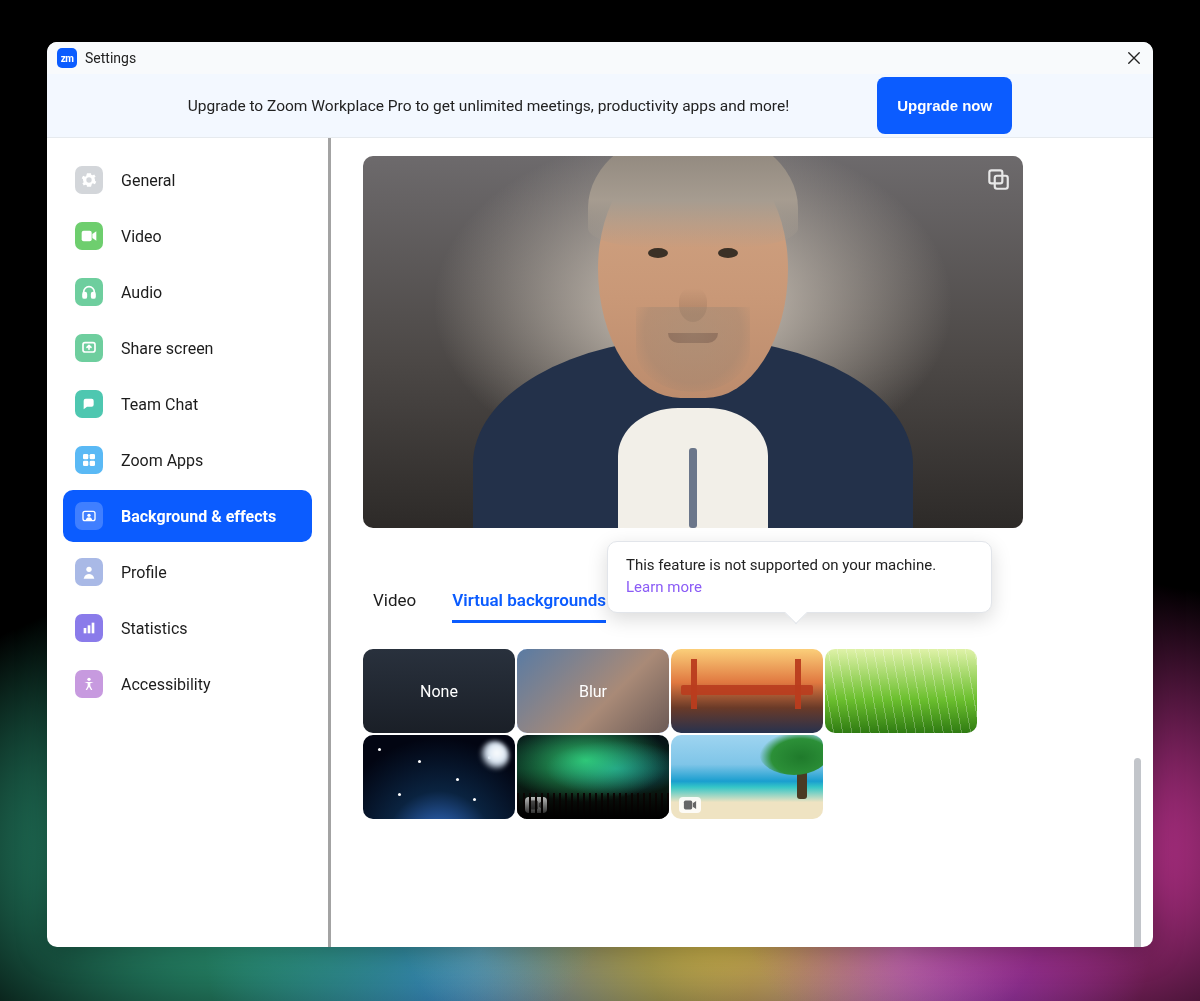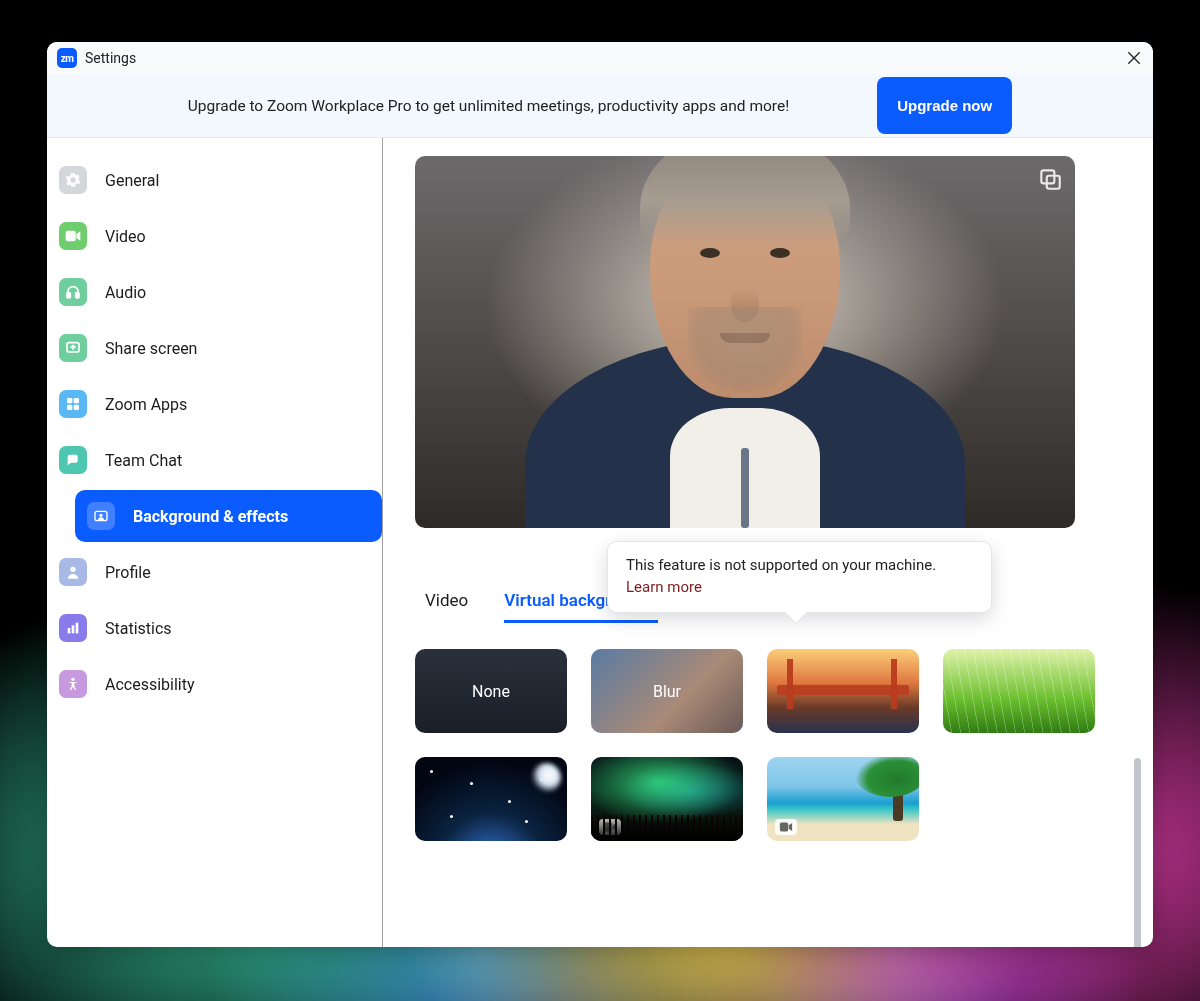--- a/index.html
+++ b/index.html
@@ -56,31 +56,31 @@
     background: #0b5cff; color: #fff;
     border: none; border-radius: 8px;
     padding: 20px 20px; font-size: 15px; font-weight: 700;
     cursor: pointer;
   }
 
   .body {
     flex: 1; display: flex; min-height: 0;
   }
   .sidebar {
-    width: 336px; border-right: 1px solid #a3a3a3;
-    padding: 16px 0;
+    width: 284px; border-right: 3px solid #a3a3a3;
+    padding: 16px 16px;
   }
   .side-item {
     display: flex; align-items: center;
     padding: 12px 12px; border-radius: 10px;
     cursor: pointer; margin-bottom: 4px;
     color: #1c1c1c; font-size: 16px;
   }
   .side-item.active {
-    background: #0b5cff; color: #fff; font-weight: 700; margin-left: 28px;
+    background: #0b5cff; color: #fff; font-weight: 700;
   }
   .side-icon {
     width: 28px; height: 28px; border-radius: 7px;
     margin-right: 18px;
     display:flex; align-items:center; justify-content:center;
     color:#fff;
   }
   .side-item.active .side-icon { background: rgba(255,255,255,0.22); }
 
   .content {
@@ -158,21 +158,21 @@
     left:560px; top:499px;
     width: 385px;
     background:#fff;
     border:1px solid #e2e5ea;
     border-radius:10px;
     box-shadow: 0 6px 20px rgba(0,0,0,0.15);
     padding: 14px 18px 16px;
     z-index: 20;
   }
   .popover-text { font-size:15px; color:#222; margin-bottom:4px; }
-  .popover-link { font-size:15px; color:#7f1d1d; cursor:pointer; }
+  .popover-link { font-size:15px; color:#8b5cf6; cursor:pointer; }
   .popover-arrow {
     position:absolute; left:180px; bottom:-9px;
     width:16px; height:16px;
     background:#fff; border-right:1px solid #e2e5ea; border-bottom:1px solid #e2e5ea;
     transform: rotate(45deg);
   }
 
   .tabs {
     display:flex; gap:36px;
     margin-top:62px; margin-left:10px;
@@ -183,21 +183,21 @@
   .tab.active {
     color:#0b5cff; font-weight:600;
     border-bottom: 3px solid #0b5cff;
   }
 
   .bg-grid {
     margin-top:26px;
     display:grid;
     grid-template-columns: repeat(4, 152px);
     grid-auto-rows: 84px;
-    gap: 24px;
+    gap: 2px;
   }
   .bg-tile {
     border-radius:10px;
     display:flex; align-items:center; justify-content:center;
     color:#fff; font-size:16px;
     cursor:pointer;
     position:relative;
     overflow:hidden;
   }
   .bg-tile.selected::after{
@@ -319,37 +319,37 @@
       <div class="side-item">
         <div class="side-icon" style="background:#6ece9e;">
           <svg width="16" height="16" viewBox="0 0 24 24" fill="#fff">
               <rect x="3" y="4" width="18" height="14" rx="3" fill="none" stroke="#fff" stroke-width="2.5"></rect>
               <path d="M12 14V8m0 0l-3 3m3-3l3 3" stroke="#fff" stroke-width="2.5" fill="none" stroke-linecap="round"></path>
             </svg>
         </div>
         <span>Share screen</span>
       </div>
       <div class="side-item">
+        <div class="side-icon" style="background:#4ec7b0;">
+          <svg width="16" height="16" viewBox="0 0 24 24" fill="#fff">
+              <path d="M4 4h12a3 3 0 013 3v6a3 3 0 01-3 3H9l-5 4V7a3 3 0 013-3z"></path>
+            </svg>
+        </div>
+        <span>Team Chat</span>
+      </div>
+      <div class="side-item">
         <div class="side-icon" style="background:#5ab9f5;">
           <svg width="16" height="16" viewBox="0 0 24 24" fill="#fff">
               <rect x="3" y="3" width="8" height="8" rx="2"></rect>
               <rect x="13" y="3" width="8" height="8" rx="2"></rect>
               <rect x="3" y="13" width="8" height="8" rx="2"></rect>
               <rect x="13" y="13" width="8" height="8" rx="2"></rect>
             </svg>
         </div>
         <span>Zoom Apps</span>
-      </div>
-      <div class="side-item">
-        <div class="side-icon" style="background:#4ec7b0;">
-          <svg width="16" height="16" viewBox="0 0 24 24" fill="#fff">
-              <path d="M4 4h12a3 3 0 013 3v6a3 3 0 01-3 3H9l-5 4V7a3 3 0 013-3z"></path>
-            </svg>
-        </div>
-        <span>Team Chat</span>
       </div>
       <div class="side-item active">
         <div class="side-icon">
           <svg width="16" height="16" viewBox="0 0 24 24" fill="#fff">
               <rect x="3" y="5" width="18" height="14" rx="3" fill="none" stroke="#fff" stroke-width="2"></rect>
               <circle cx="12" cy="11" r="2.5"></circle>
               <path d="M7 18c1-3 3-4 5-4s4 1 5 4z"></path>
             </svg>
         </div>
         <span>Background &amp; effects</span>

